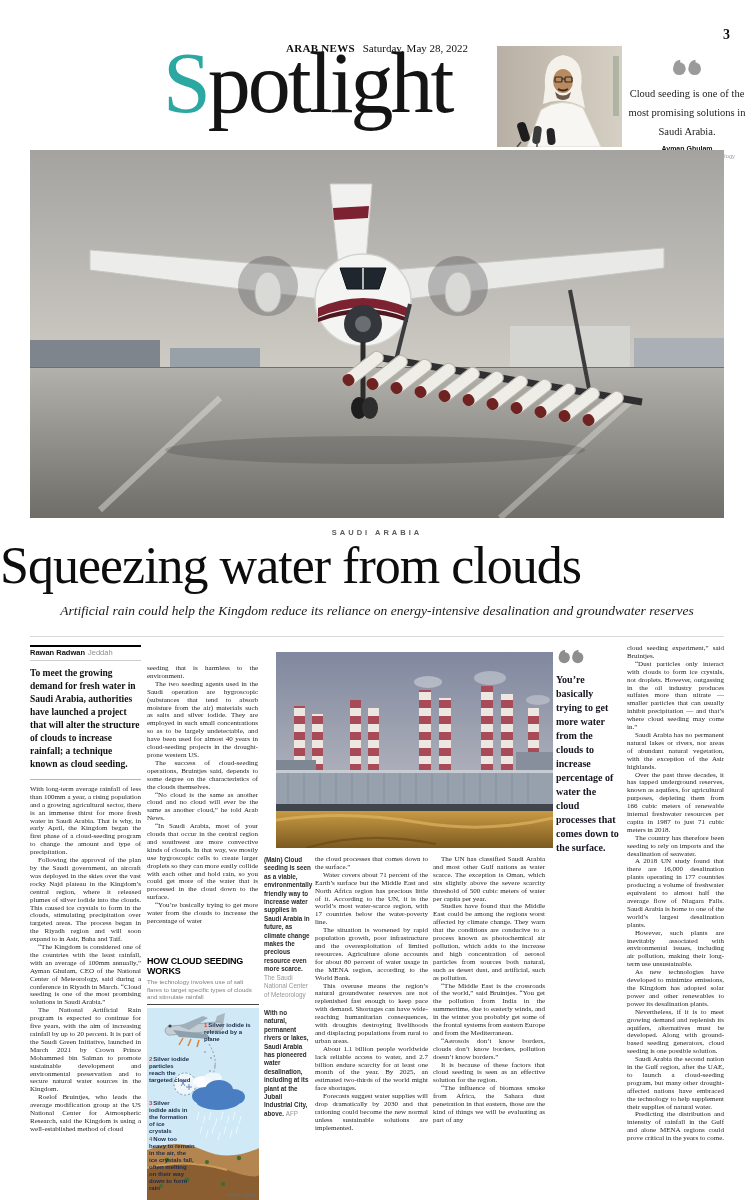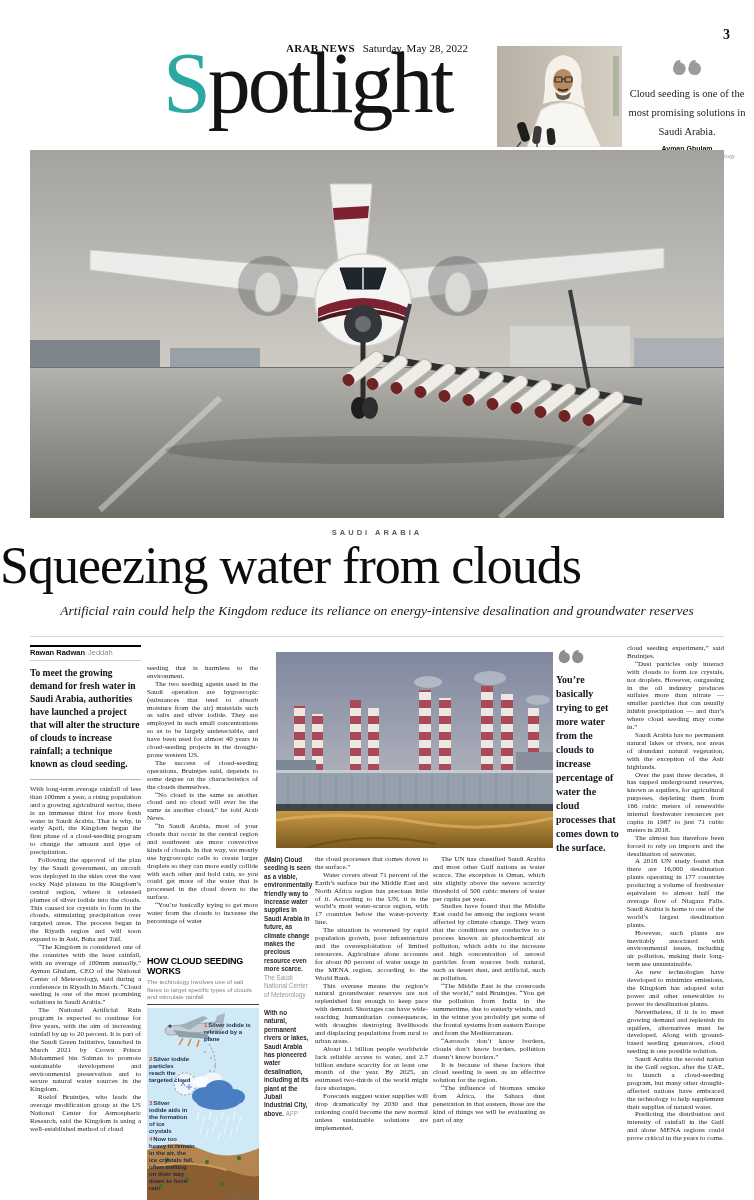--- a/index.html
+++ b/index.html
@@ -324,21 +324,21 @@
       </g>
     </svg>
     <div class="pq-text">You’re basically trying to get more water from the clouds to increase percentage of water the cloud processes that comes down to the surface.</div>
   </div>
 
   <div class="col col6">
     <p>cloud seeding experiment,” said Bruintjes.</p>
     <p>“Dust particles only interact with clouds to form ice crystals, not droplets. However, outgassing in the oil industry produces sulfates more than nitrate — smaller particles that can usually inhibit precipitation — and that’s where cloud seeding may come in.”</p>
     <p>Saudi Arabia has no permanent natural lakes or rivers, nor areas of abundant natural vegetation, with the exception of the Asir highlands.</p>
     <p>Over the past three decades, it has tapped underground reserves, known as aquifers, for agricultural purposes, depleting them from 166 cubic meters of renewable internal freshwater resources per capita in 1987 to just 71 cubic meters in 2018.</p>
-    <p>The almost has therefore been forced to rely on imports and the desalination of seawater.</p>
+    <p>The country has therefore been seeding to rely on imports and the desalination of seawater.</p>
     <p>A 2018 UN study found that there are 16,000 desalination plants operating in 177 countries producing a volume of freshwater equivalent to almost half the average flow of Niagara Falls. Saudi Arabia is home to one of the world’s largest desalination plants.</p>
     <p>However, such plants are inevitably associated with environmental issues, including air pollution, making their long-term use unsustainable.</p>
     <p>As new technologies have developed to minimize emissions, the Kingdom has adopted solar power and other renewables to power its desalination plants.</p>
     <p>Nevertheless, if it is to meet growing demand and replenish its aquifers, alternatives must be developed. Along with ground-based seeding generators, cloud seeding is one possible solution.</p>
     <p>Saudi Arabia the second nation in the Gulf region, after the UAE, to launch a cloud-seeding program, but many other drought-affected nations have embraced the technology to help supplement their supplies of natural water.</p>
     <p>Predicting the distribution and intensity of rainfall in the Gulf and alone MENA regions could prove critical in the years to come.</p>
   </div>
 
   <div class="infographic">
     <div class="ig-title">HOW CLOUD SEEDING WORKS</div>

